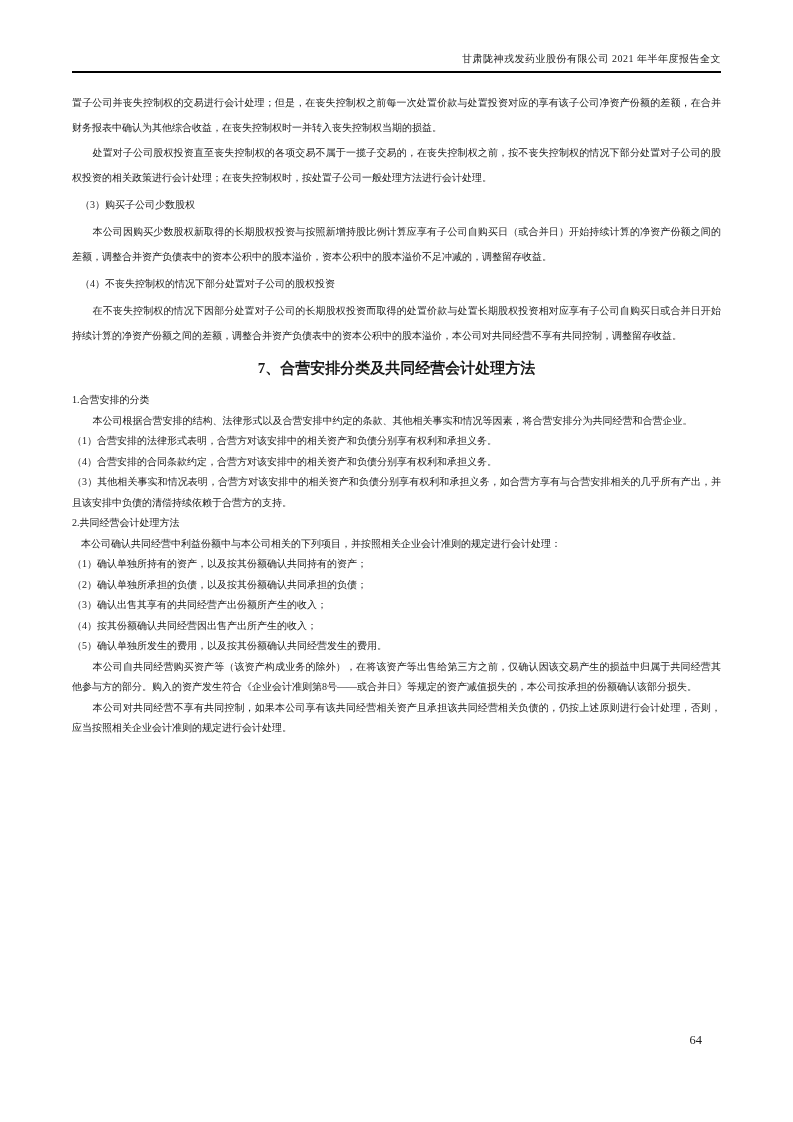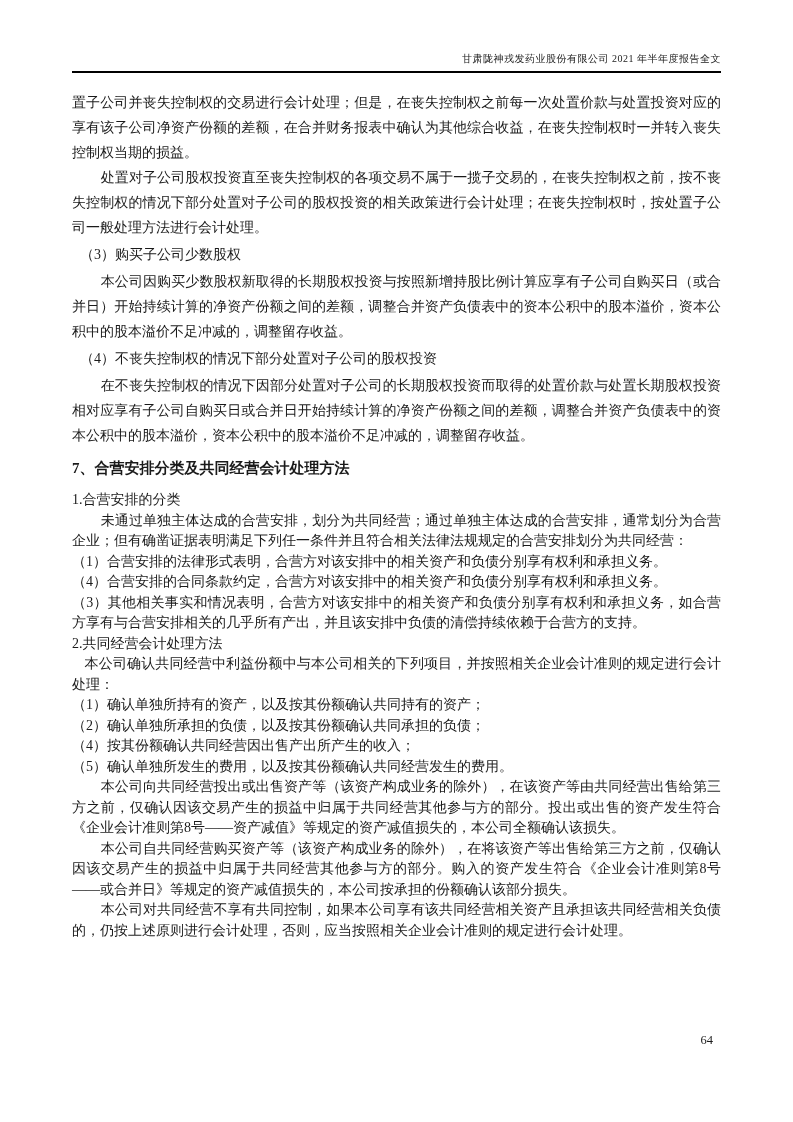--- a/index.html
+++ b/index.html
@@ -32,70 +32,70 @@
     letter-spacing: 0.5px;
   }
   .content {
     position: absolute;
     top: 90px;
     left: 72px;
     width: 649px;
   }
   .content p {
     margin: 0;
-    font-size: 14px;
+    font-size: 10px;
     text-align: justify;
     word-break: break-all;
   }
   p.top { line-height: 25px; }
   p.bot { line-height: 20.5px; }
   p.indent2 { text-indent: 2.05em; }
   p.indent1 { text-indent: 0.9em; font-family: Liberation Serif, serif; }
   p.clause { margin: 2px 8px; }
   p.heading {
     font-weight: bold;
     font-size: 15px;
     line-height: 25px;
     margin: 8px 0 9px 0;
-    text-align: left;
+    text-align: center;
   }
   .footer {
     position: absolute;
     top: 1033px;
-    right: 80px;
+    right: 91px;
     font-size: 12.5px;
     color: #1a1a1a;
   }
 </style>
 </head>
 <body>
 
 <div class="page">
   <div class="header">
     <div class="header-text">甘肃陇神戎发药业股份有限公司 2021 年半年度报告全文</div>
   </div>
 
   <div class="content" id="document-content">
       <p class="top">置子公司并丧失控制权的交易进行会计处理；但是，在丧失控制权之前每一次处置价款与处置投资对应的享有该子公司净资产份额的差额，在合并财务报表中确认为其他综合收益，在丧失控制权时一并转入丧失控制权当期的损益。</p>
       <p class="top indent2">处置对子公司股权投资直至丧失控制权的各项交易不属于一揽子交易的，在丧失控制权之前，按不丧失控制权的情况下部分处置对子公司的股权投资的相关政策进行会计处理；在丧失控制权时，按处置子公司一般处理方法进行会计处理。</p>
       <p class="top clause">（3）购买子公司少数股权</p>
       <p class="top indent2">本公司因购买少数股权新取得的长期股权投资与按照新增持股比例计算应享有子公司自购买日（或合并日）开始持续计算的净资产份额之间的差额，调整合并资产负债表中的资本公积中的股本溢价，资本公积中的股本溢价不足冲减的，调整留存收益。</p>
       <p class="top clause">（4）不丧失控制权的情况下部分处置对子公司的股权投资</p>
-      <p class="top indent2">在不丧失控制权的情况下因部分处置对子公司的长期股权投资而取得的处置价款与处置长期股权投资相对应享有子公司自购买日或合并日开始持续计算的净资产份额之间的差额，调整合并资产负债表中的资本公积中的股本溢价，资本公积中的股本溢价不足冲减的，调整留存收益。</p>
+      <p class="top indent2">在不丧失控制权的情况下因部分处置对子公司的长期股权投资而取得的处置价款与处置长期股权投资相对应享有子公司自购买日或合并日开始持续计算的净资产份额之间的差额，调整合并资产负债表中的资本公积中的股本溢价，本公司对共同经营不享有共同控制，调整留存收益。</p>
       <p class="heading">7、合营安排分类及共同经营会计处理方法</p>
       <p class="bot">1.合营安排的分类</p>
-      <p class="bot indent2">未通过单独主体达成的合营安排，划分为共同经营；通过单独主体达成的合营安排，通常划分为合营企业；但有确凿证据表明满足下列任一条件并且符合相关法律法规规定的合营安排划分为共同经营：</p>
+      <p class="bot indent2">本公司根据合营安排的结构、法律形式以及合营安排中约定的条款、其他相关事实和情况等因素，将合营安排分为共同经营和合营企业。</p>
       <p class="bot">（1）合营安排的法律形式表明，合营方对该安排中的相关资产和负债分别享有权利和承担义务。</p>
       <p class="bot">（4）合营安排的合同条款约定，合营方对该安排中的相关资产和负债分别享有权利和承担义务。</p>
       <p class="bot">（3）其他相关事实和情况表明，合营方对该安排中的相关资产和负债分别享有权利和承担义务，如合营方享有与合营安排相关的几乎所有产出，并且该安排中负债的清偿持续依赖于合营方的支持。</p>
       <p class="bot">2.共同经营会计处理方法</p>
       <p class="bot indent1">本公司确认共同经营中利益份额中与本公司相关的下列项目，并按照相关企业会计准则的规定进行会计处理：</p>
       <p class="bot">（1）确认单独所持有的资产，以及按其份额确认共同持有的资产；</p>
       <p class="bot">（2）确认单独所承担的负债，以及按其份额确认共同承担的负债；</p>
+      <p class="bot">（3）确认出售其享有的共同经营产出份额所产生的收入；</p>
       <p class="bot">（4）按其份额确认共同经营因出售产出所产生的收入；</p>
       <p class="bot">（5）确认单独所发生的费用，以及按其份额确认共同经营发生的费用。</p>
-      <p class="bot indent2">本公司向共同经营投出或出售资产等（该资产构成业务的除外），在该资产等由共同经营出售给第三方之前，仅确认因该交易产生的损益中归属于共同经营其他参与方的部分。投出或出售的资产发生符合《企业会计准则第8号——资产减值》等规定的资产减值损失的，本公司全额确认该损失。</p>
       <p class="bot indent2">本公司自共同经营购买资产等（该资产构成业务的除外），在将该资产等出售给第三方之前，仅确认因该交易产生的损益中归属于共同经营其他参与方的部分。购入的资产发生符合《企业会计准则第8号——或合并日》等规定的资产减值损失的，本公司按承担的份额确认该部分损失。</p>
       <p class="bot indent2">本公司对共同经营不享有共同控制，如果本公司享有该共同经营相关资产且承担该共同经营相关负债的，仍按上述原则进行会计处理，否则，应当按照相关企业会计准则的规定进行会计处理。</p>
     </div>
 
   <div class="footer">64</div>
 </div>
 
 </body></html>

